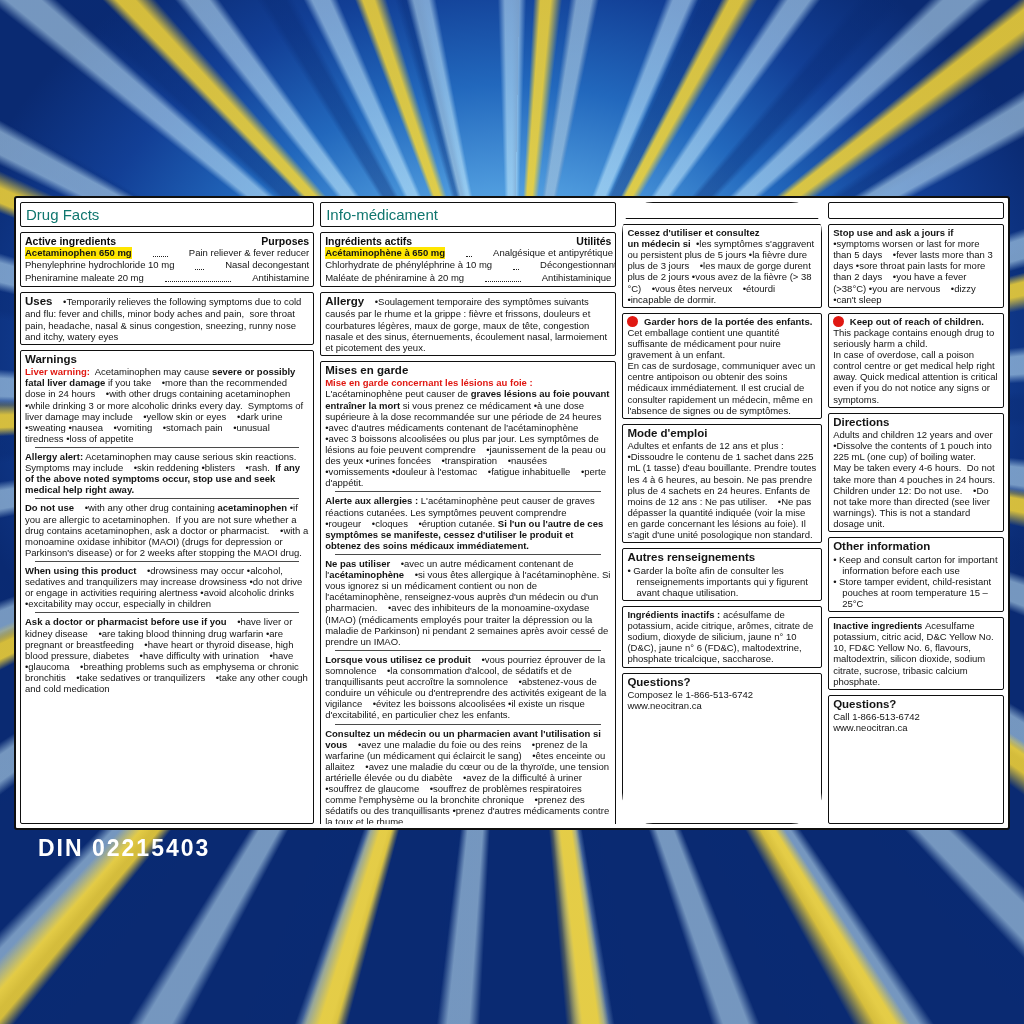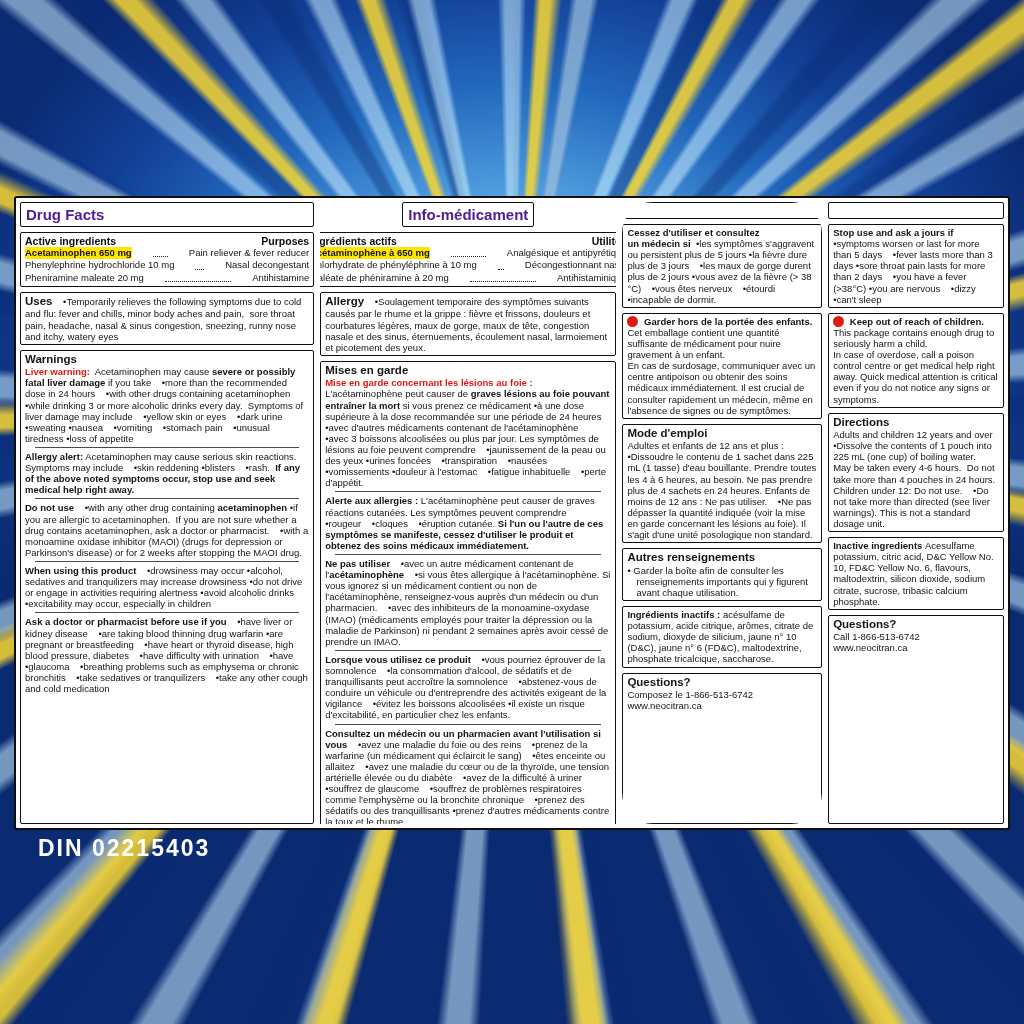--- a/index.html
+++ b/index.html
@@ -8,27 +8,27 @@
     background:
       repeating-conic-gradient(from -8deg at 50% 40%, rgba(250,215,55,0) 0deg 11deg, rgba(248,214,50,0.85) 12deg 13.4deg, rgba(250,215,55,0) 15deg 24deg),
       repeating-conic-gradient(from 3deg at 50% 40%, rgba(200,238,255,0) 0deg 5deg, rgba(205,240,255,0.55) 6deg 8deg, rgba(200,238,255,0) 9deg 12.5deg),
       repeating-conic-gradient(from 1deg at 50% 40%, rgba(8,38,105,0) 0deg 7deg, rgba(9,42,115,0.4) 8deg 10deg, rgba(8,38,105,0) 11deg 16deg),
       radial-gradient(ellipse 56% 46% at 50% 34%, #eaf8ff 0%, #a8d9f6 13%, #529fe0 32%, #2268bd 56%, #123f96 78%, #0a2a72 100%);
   }
   .panel{position:absolute;left:14px;top:196px;width:996px;height:634px;background:#ffffff;
     border:2px solid #0f0f0f;border-radius:3px;box-sizing:border-box;padding:4px;display:flex;gap:6px;}
   .column{display:flex;flex-direction:column;gap:5px;box-sizing:border-box;overflow:hidden;}
   .column:nth-child(1){width:29.9%;}
-  .column:nth-child(2){width:30.1%;align-items:center;}
+  .column:nth-child(2){width:30.1%;}
   .column:nth-child(3){width:20.3%;border-radius:31px;}
   .column:nth-child(4){flex:1;}
   .box{border:1.8px solid #0f0f0f;border-radius:2px;padding:2px 4px;background:#fff;box-sizing:border-box;flex:0 0 auto;}
   .grow{flex:1 1 auto;}
   .titlebox{padding:2px 5px;}
-  .btitle{font-size:15px;font-weight:bold;color:#4c1d95;padding:1px 0;}
+  .btitle{font-size:15px;font-weight:normal;color:#0f766e;padding:1px 0;}
   .hspacer{height:17px;}
   .body{font-size:9.5px;line-height:1.17;color:#141414;white-space:pre-wrap;}
   .b{font-weight:bold;}
   .red{color:#e01812;}
   .hl{background:#ffe600;}
   .big{font-size:11.5px;}
   .sep{border-top:1.4px solid #4a4a4a;margin:3px 10px;}
   .dot{display:inline-block;width:11px;height:11px;border-radius:50%;background:#e01812;vertical-align:-2px;margin-right:3px;}
   .irow{display:flex;justify-content:space-between;font-weight:bold;font-size:10.5px;color:#0c0c0c;}
   .iline{display:flex;align-items:flex-end;font-size:9.5px;line-height:1.3;color:#141414;gap:20px;}
@@ -182,20 +182,23 @@
       <div class="box">
         <div class="body"><span class="dot"></span><span class="b "> Keep out of reach of children.</span><span>
 This package contains enough drug to seriously harm a child.
 In case of overdose, call a poison control centre or get medical help right away. Quick medical attention is critical even if you do not notice any signs or symptoms.</span></div>
       </div>
       <div class="box">
         <div class="body"><span class="b big">Directions
 </span><span>Adults and children 12 years and over •Dissolve the contents of 1 pouch into 225 mL (one cup) of boiling water.  May be taken every 4-6 hours.  Do not take more than 4 pouches in 24 hours. Children under 12: Do not use.    •Do not take more than directed (see liver warnings). This is not a standard dosage unit.</span></div>
       </div>
       <div class="box">
+        <div class="body"><span class="b big">Other information</span><div class="bullet">• Keep and consult carton for important information before each use</div><div class="bullet">• Store tamper evident, child-resistant pouches at room temperature 15 – 25°C</div></div>
+      </div>
+      <div class="box">
         <div class="body"><span class="b ">Inactive ingredients </span><span>Acesulfame potassium, citric acid, D&amp;C Yellow No. 10, FD&amp;C Yellow No. 6, flavours, maltodextrin, silicon dioxide, sodium citrate, sucrose, tribasic calcium phosphate.</span></div>
       </div>
       <div class="box grow">
         <div class="body"><span class="b big">Questions?
 </span><span>Call 1-866-513-6742
 www.neocitran.ca</span></div>
       </div>
     </div>
   </main>
 

